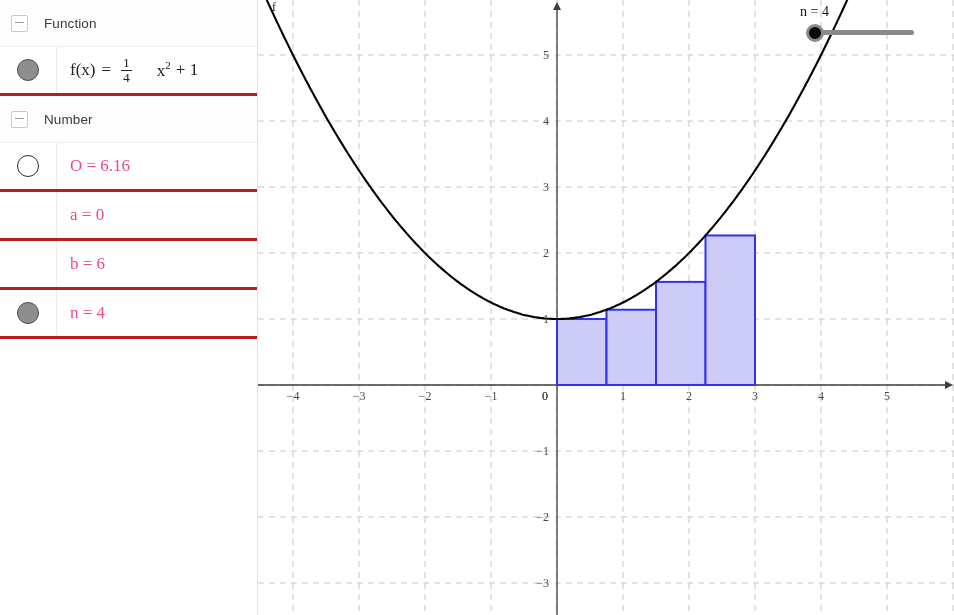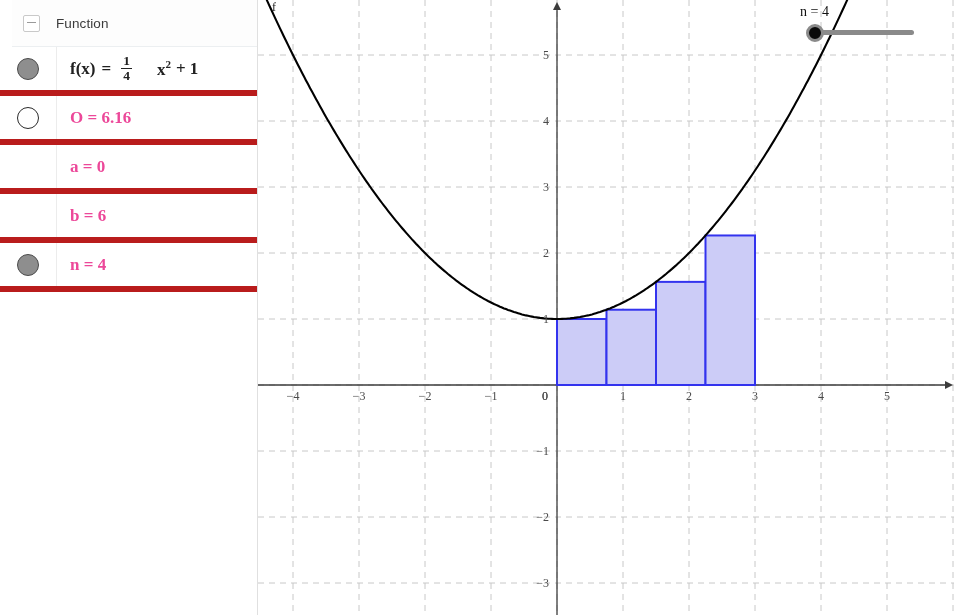--- a/index.html
+++ b/index.html
@@ -27,21 +27,20 @@
     box-sizing: border-box;
   }
   .group-header {
     position: relative;
     height: 47px;
     display: flex;
     align-items: center;
     border-bottom: 1px solid #eceff1;
     background: #fdfdfd;
     box-sizing: border-box;
-    margin-left: 12px;
   }
   .collapse-box {
     width: 15px; height: 15px;
     margin-left: 11px;
     border: 1px solid #c9c9c9;
     border-radius: 2px;
     background: #fff;
     position: relative;
     flex: none;
   }
@@ -58,24 +57,23 @@
     font-size: 13.5px;
     color: #3b3b3b;
     letter-spacing: .1px;
   }
 
   .row {
     position: relative;
     height: 49px;
     display: flex;
     align-items: center;
-    border-bottom: 6px solid #b91c1c;
-    background: #ffffff;
-    box-sizing: border-box;
-    font-weight: bold;
+    border-bottom: 3px solid #b91c1c;
+    background: #ffffff;
+    box-sizing: border-box;
   }
   .marble-cell {
     width: 57px;
     height: 100%;
     display: flex;
     align-items: center;
     justify-content: center;
     border-right: 1px solid #ececec;
     box-sizing: border-box;
     flex: none;
@@ -199,20 +197,24 @@
         <span style="margin:0 6px">=</span>
         <span class="frac">
           <span class="num">1</span>
           <span class="den">4</span>
         </span>
         <span class="sq"><span>x</span><sup>2</sup></span>
         <span style="margin-left:5px">+ 1</span>
       </span>
     </div>
 
+    <div class="group-header">
+      <span class="collapse-box"></span>
+      <span class="group-title">Number</span>
+    </div>
 
     <div class="row">
       <span class="marble-cell">
         <span class="marble hollow"></span>
       </span>
       <span class="item-label">O = 6.16</span>
     </div>
 
 
     <div class="row">

